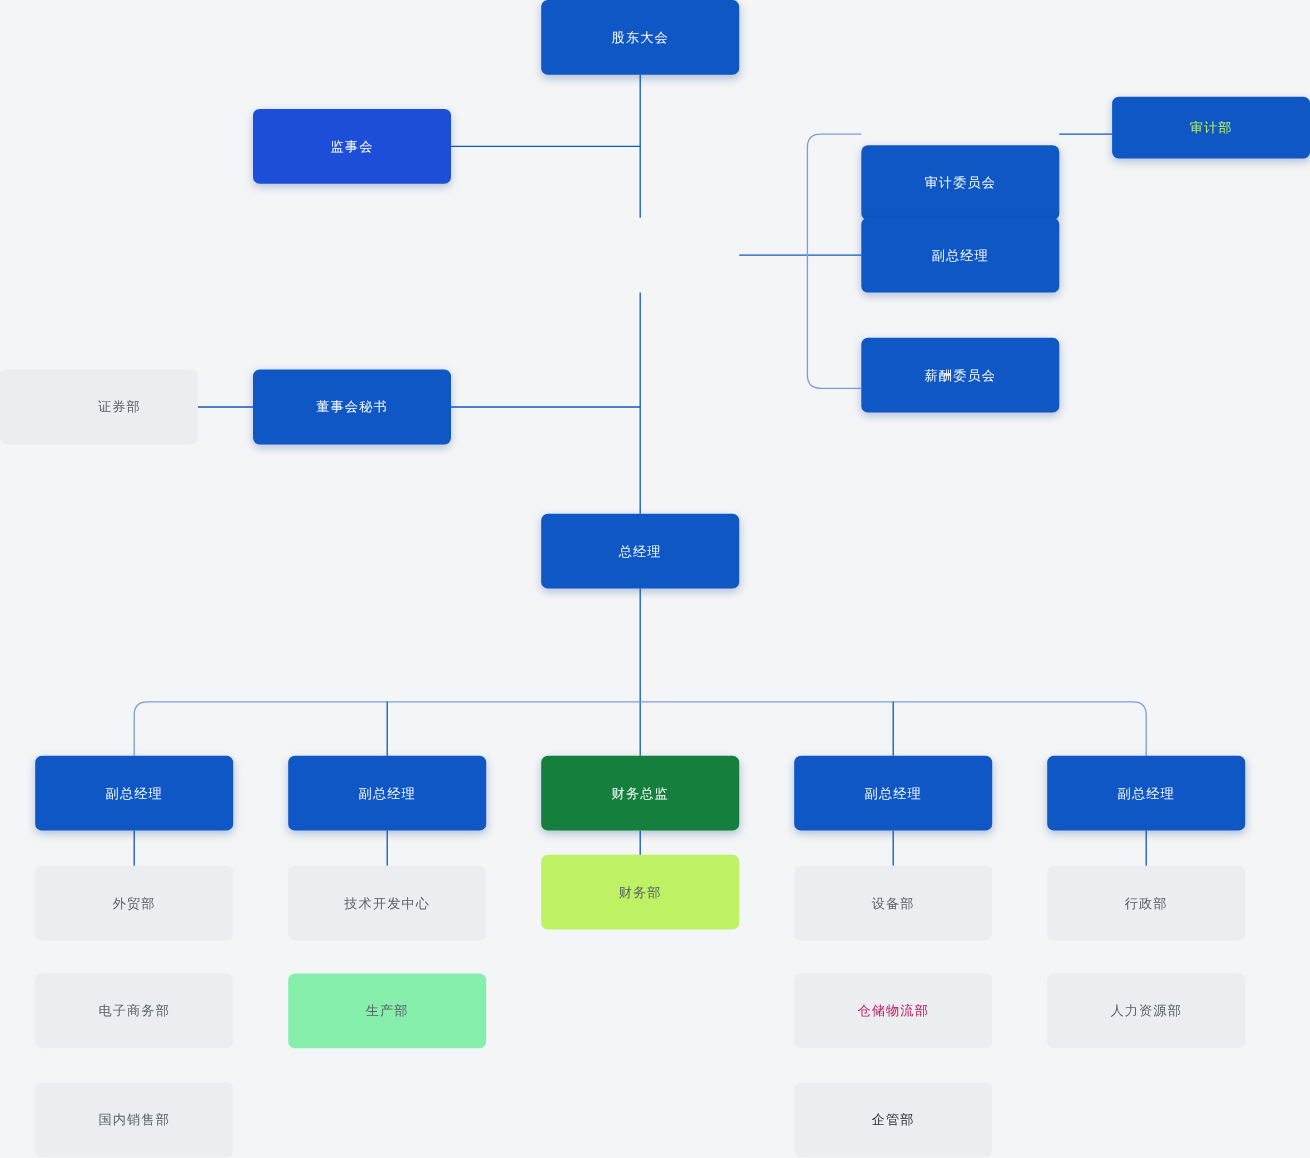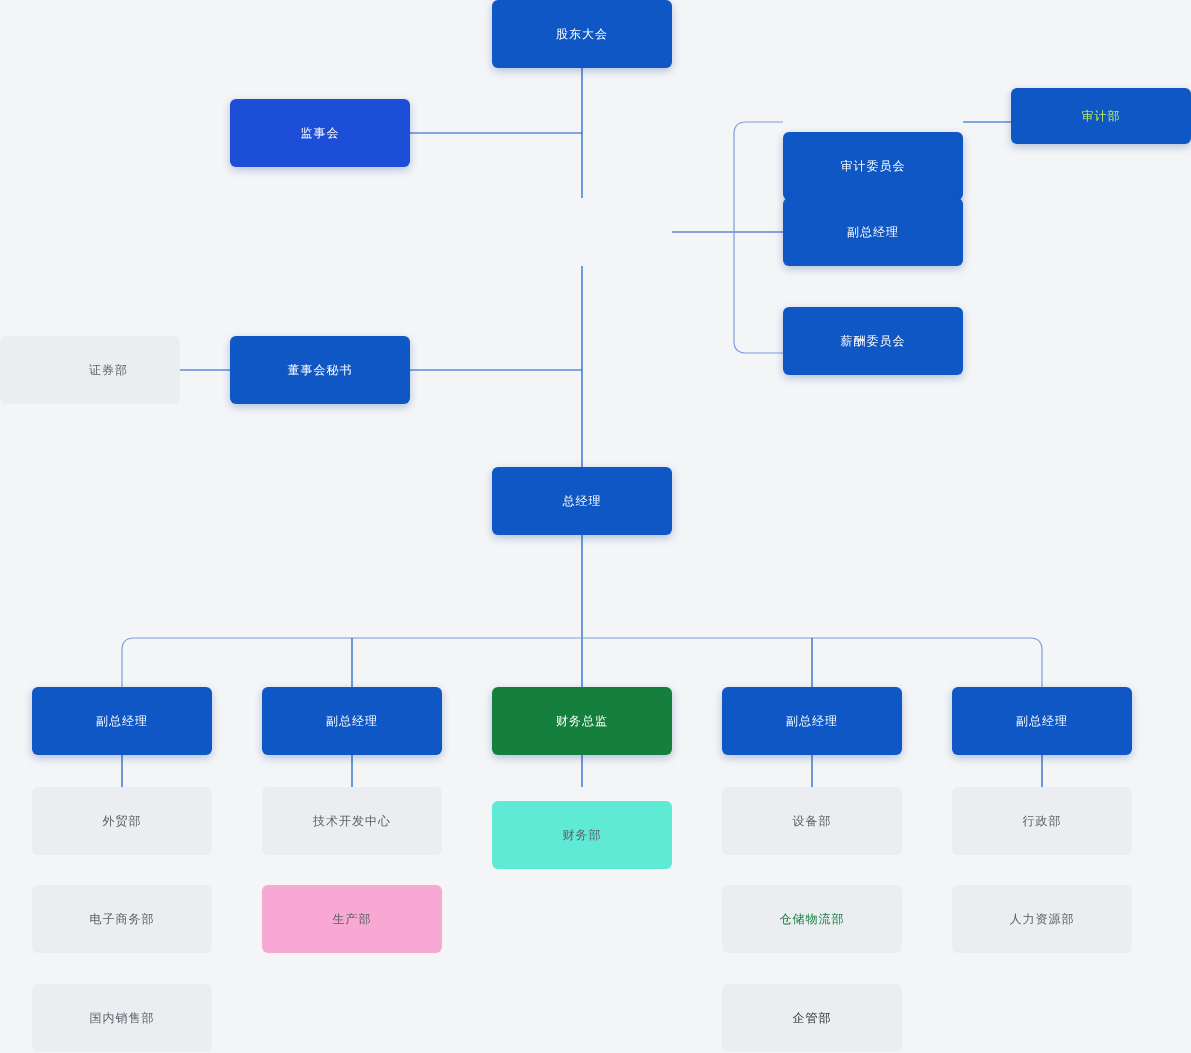--- a/index.html
+++ b/index.html
@@ -89,36 +89,36 @@
   </div>
     <div class="node primary" style="left: 952px; top: 687px; width: 180px; height: 68px; background: rgb(14, 87, 197); color: rgb(255, 255, 255);">
     <span class="node-label">副总经理</span>
   </div>
     <div class="node secondary" style="left: 32px; top: 787px; width: 180px; height: 68px; background: rgb(235, 237, 240); color: rgb(90, 96, 102);">
     <span class="node-label">外贸部</span>
   </div>
     <div class="node secondary" style="left: 262px; top: 787px; width: 180px; height: 68px; background: rgb(235, 237, 240); color: rgb(90, 96, 102);">
     <span class="node-label">技术开发中心</span>
   </div>
-    <div class="node secondary" style="left: 492px; top: 801px; width: 180px; height: 68px; background: #5eead4; color: rgb(90, 96, 102); font-family: Liberation Mono, monospace;">
+    <div class="node secondary" style="left: 492px; top: 777px; width: 180px; height: 68px; background: #bef264; color: rgb(90, 96, 102); font-family: Liberation Mono, monospace;">
     <span class="node-label">财务部</span>
   </div>
     <div class="node secondary" style="left: 722px; top: 787px; width: 180px; height: 68px; background: rgb(235, 237, 240); color: rgb(90, 96, 102);">
     <span class="node-label">设备部</span>
   </div>
     <div class="node secondary" style="left: 952px; top: 787px; width: 180px; height: 68px; background: rgb(235, 237, 240); color: rgb(90, 96, 102);">
     <span class="node-label">行政部</span>
   </div>
     <div class="node secondary" style="left: 32px; top: 885px; width: 180px; height: 68px; background: rgb(235, 237, 240); color: rgb(90, 96, 102);">
     <span class="node-label">电子商务部</span>
   </div>
-    <div class="node secondary" style="left: 262px; top: 885px; width: 180px; height: 68px; background: #f9a8d4; color: rgb(90, 96, 102);">
+    <div class="node secondary" style="left: 262px; top: 885px; width: 180px; height: 68px; background: #86efac; color: rgb(90, 96, 102);">
     <span class="node-label">生产部</span>
   </div>
-    <div class="node secondary" style="left: 722px; top: 885px; width: 180px; height: 68px; background: rgb(235, 237, 240); color: #15803d;">
+    <div class="node secondary" style="left: 722px; top: 885px; width: 180px; height: 68px; background: rgb(235, 237, 240); color: #be185d;">
     <span class="node-label">仓储物流部</span>
   </div>
     <div class="node secondary" style="left: 952px; top: 885px; width: 180px; height: 68px; background: rgb(235, 237, 240); color: rgb(90, 96, 102);">
     <span class="node-label">人力资源部</span>
   </div>
     <div class="node secondary" style="left: 722px; top: 984px; width: 180px; height: 68px; background: rgb(235, 237, 240); color: rgb(43, 47, 54);">
     <span class="node-label">企管部</span>
   </div>
     <div class="node secondary" style="left: 32px; top: 984px; width: 180px; height: 68px; background: rgb(235, 237, 240); color: rgb(90, 96, 102);">
     <span class="node-label">国内销售部</span>

